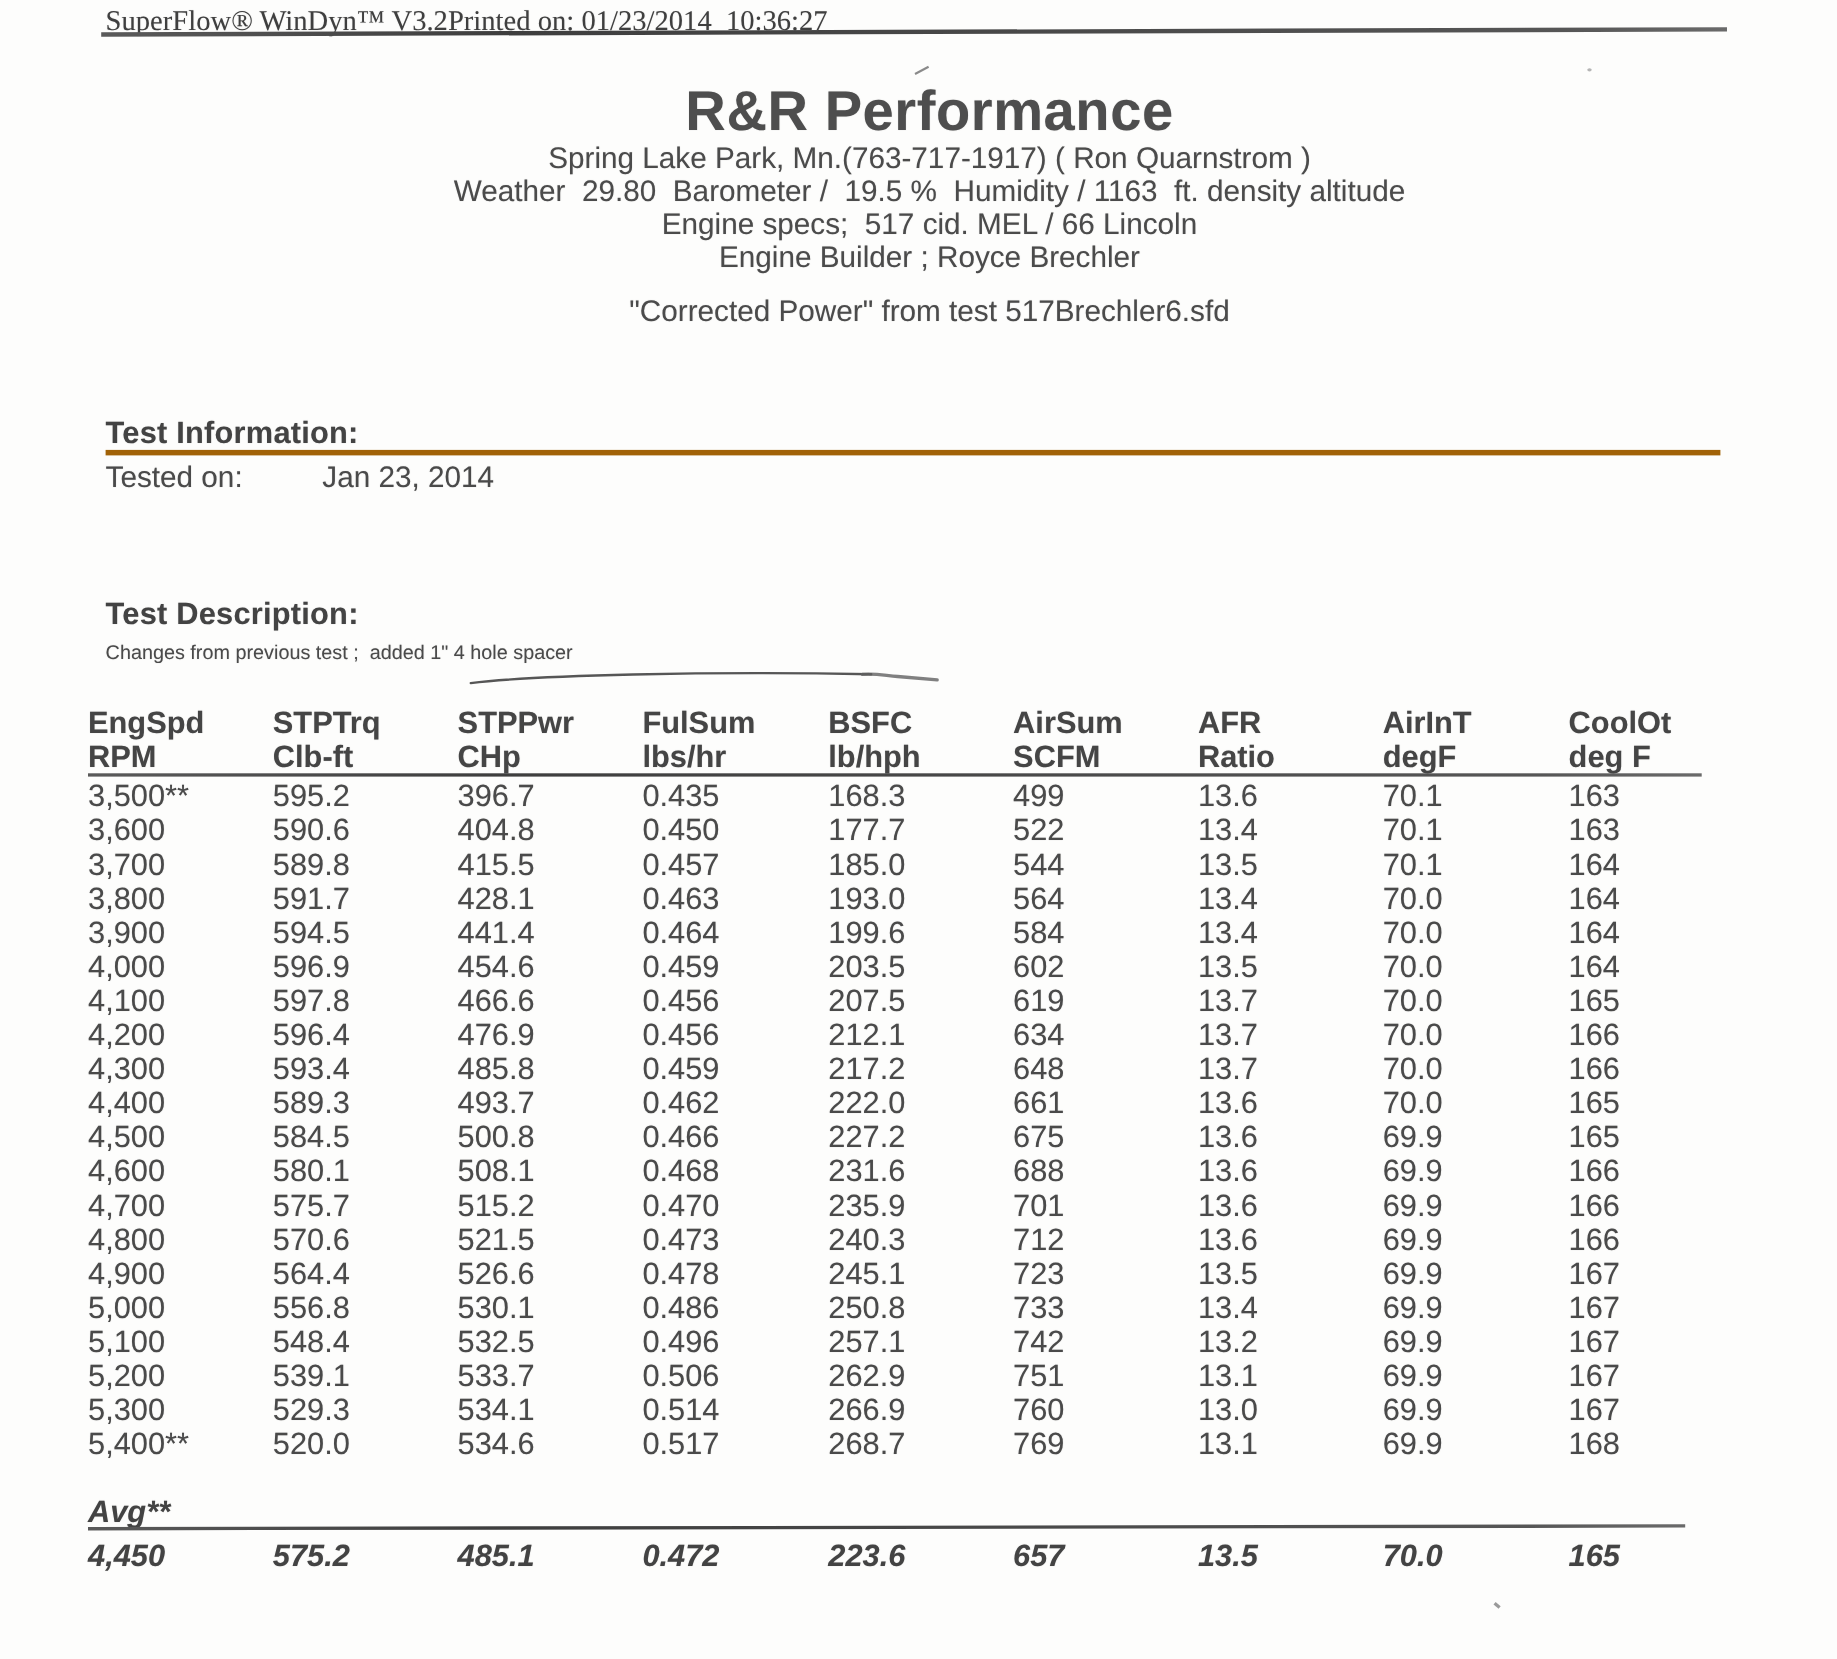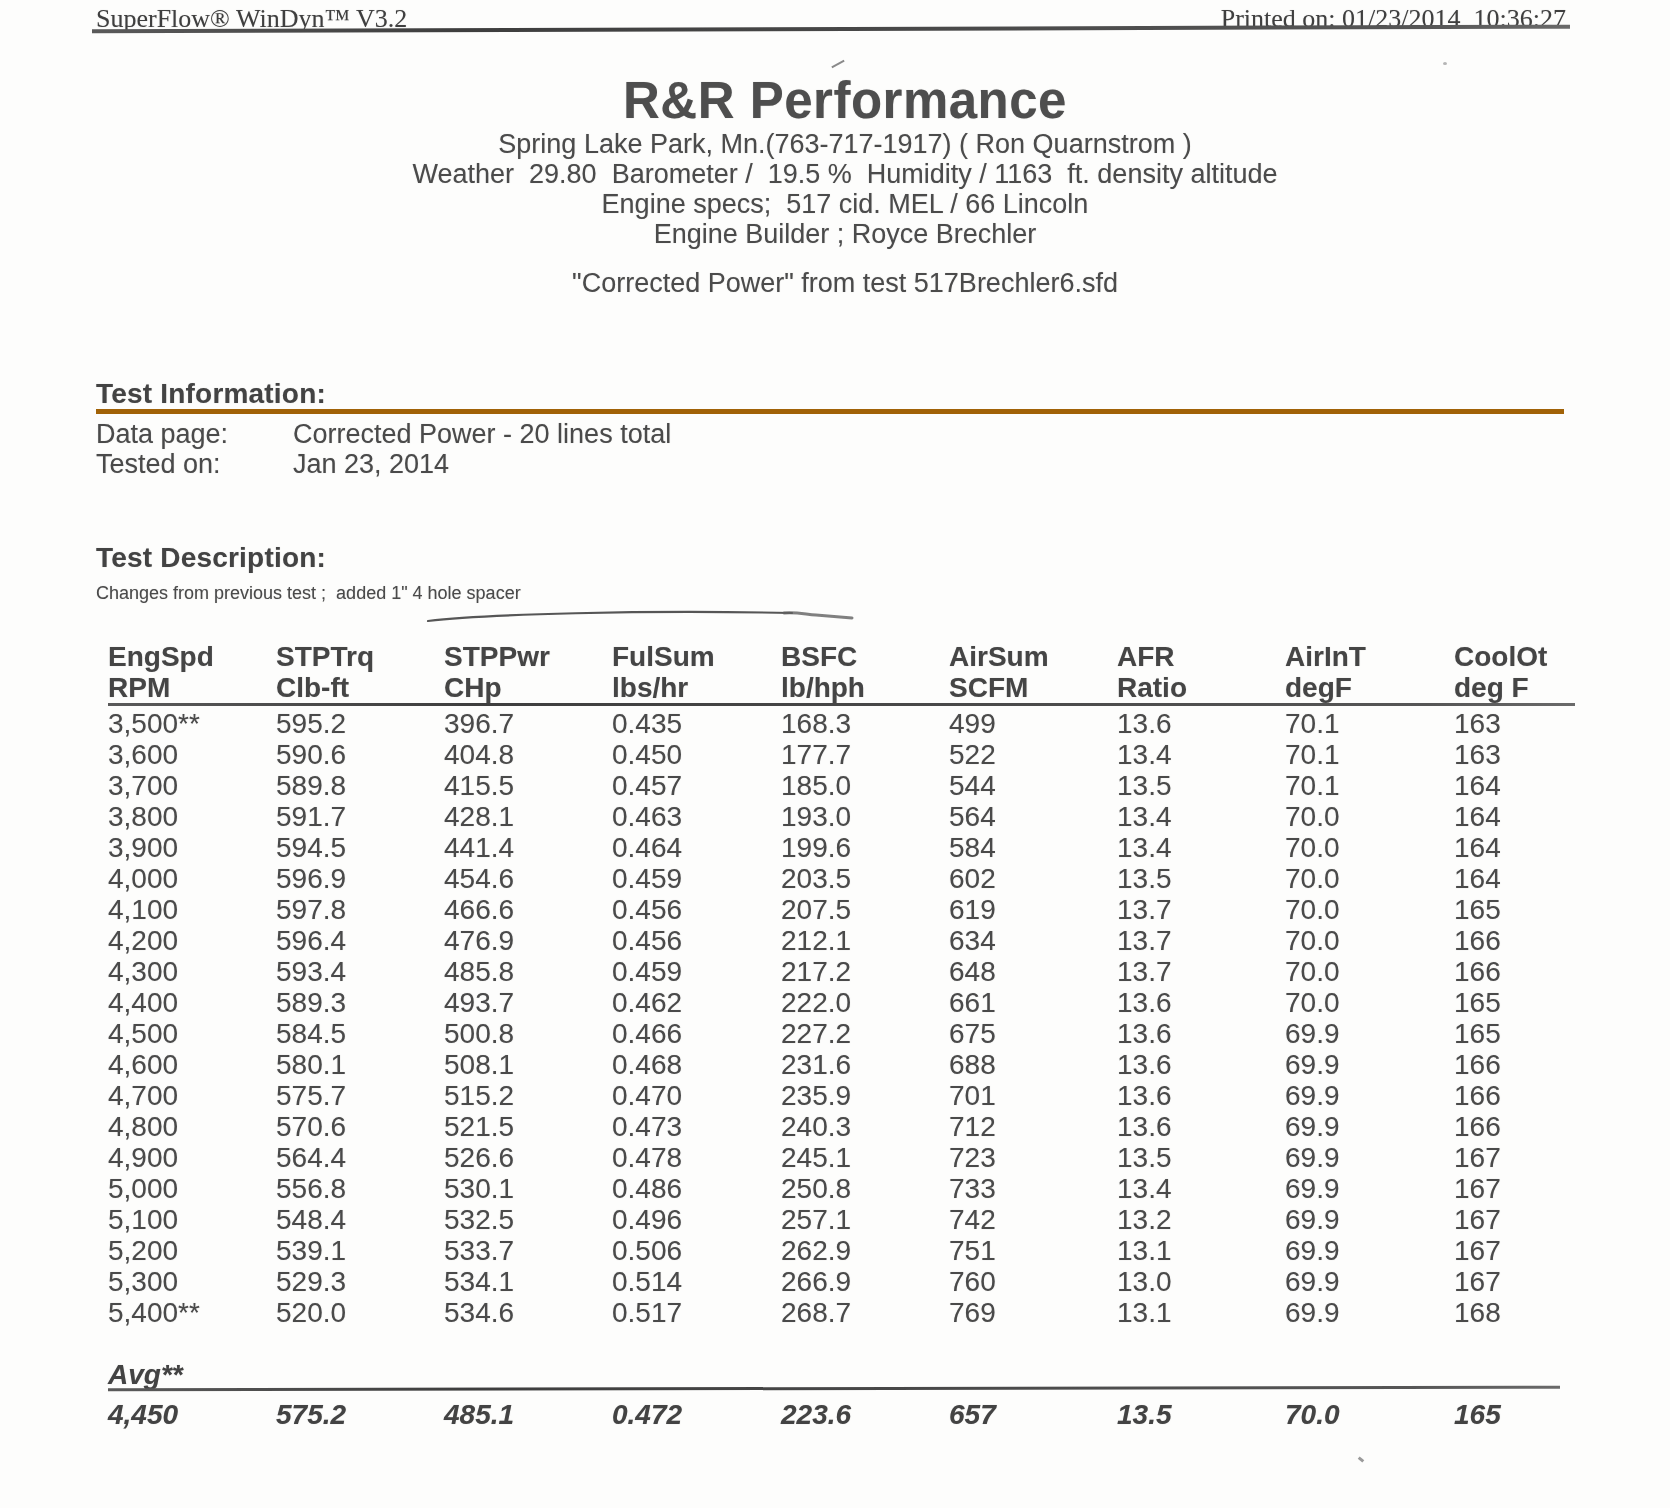--- a/index.html
+++ b/index.html
@@ -10,21 +10,21 @@
     font-family:"Liberation Sans", sans-serif;
     color:#4a4a4a;
     text-shadow:0 0 1px rgba(100,100,100,.35);
     overflow:hidden;
   }
   .pre { white-space:pre; }
 
   
   .topbar {
     position:absolute; top:4px; left:96px; width:1470px;
-    display:flex; justify-content:space-between; align-items:flex-start;
+    display:flex; justify-content:flex-start; align-items:flex-start;
     font-family:"Liberation Serif", serif;
     font-size:26px; color:#3f3f3f;
   }
   .rule {
     background:linear-gradient(90deg,#5a5a5a,#3e3e3e 25%,#4a4a4a 60%,#565656 90%,#6a6a6a);
     height:3px;
   }
   .rule-top {
     position:absolute; top:27px; left:92px; width:1478px; height:4px;
     transform:rotate(-0.18deg);
@@ -56,21 +56,21 @@
   .test-info h2.sec-heading { padding-bottom:3px; border-bottom:5px solid #a16207; }
   .info-rows { margin-top:5px; }
   .info-row { font-size:27px; line-height:30px; }
   .info-row .lbl { display:inline-block; width:197px; }
 
   
   .test-desc { position:absolute; top:546px; left:96px; width:1468px; }
   .test-desc p { margin-top:9px; font-size:18px; line-height:28px; }
 
   
-  .dyno-table { position:absolute; top:641px; left:108px; width:1467px; }
+  .dyno-table { position:absolute; top:641px; left:80px; width:1467px; }
   .t-header, .t-row {
     display:grid;
     grid-template-columns:168px 168px 168px 169px 168px 168px 168px 169px auto;
   }
   .t-header { font-weight:bold; font-size:28px; line-height:31px; color:#454545; }
   .rule-table { width:100%; height:3px; }
   .t-body { padding-top:2px; }
   .t-row { font-size:28px; line-height:31px; }
   .t-cell { text-align:left; }
 
@@ -100,23 +100,20 @@
     <p class="pre">Weather  29.80  Barometer /  19.5 %  Humidity / 1163  ft. density altitude</p>
     <p class="pre">Engine specs;  517 cid. MEL / 66 Lincoln</p>
     <p class="pre">Engine Builder ; Royce Brechler</p>
     <p class="pre report-line">"Corrected Power" from test 517Brechler6.sfd</p>
   </section>
 
   <section class="test-info">
     <h2 class="sec-heading">Test Information:</h2>
     <div class="info-rows">
       <div class="info-row">
-        <span class="lbl">Data page:</span><span class="pre">Corrected Power - 20 lines total</span>
-      </div>
-      <div class="info-row">
         <span class="lbl">Tested on:</span><span class="pre">Jan 23, 2014</span>
       </div>
     </div>
   </section>
 
   <section class="test-desc">
     <h2 class="sec-heading">Test Description:</h2>
     <p class="pre">Changes from previous test ;  added 1" 4 hole spacer</p>
   </section>
 

